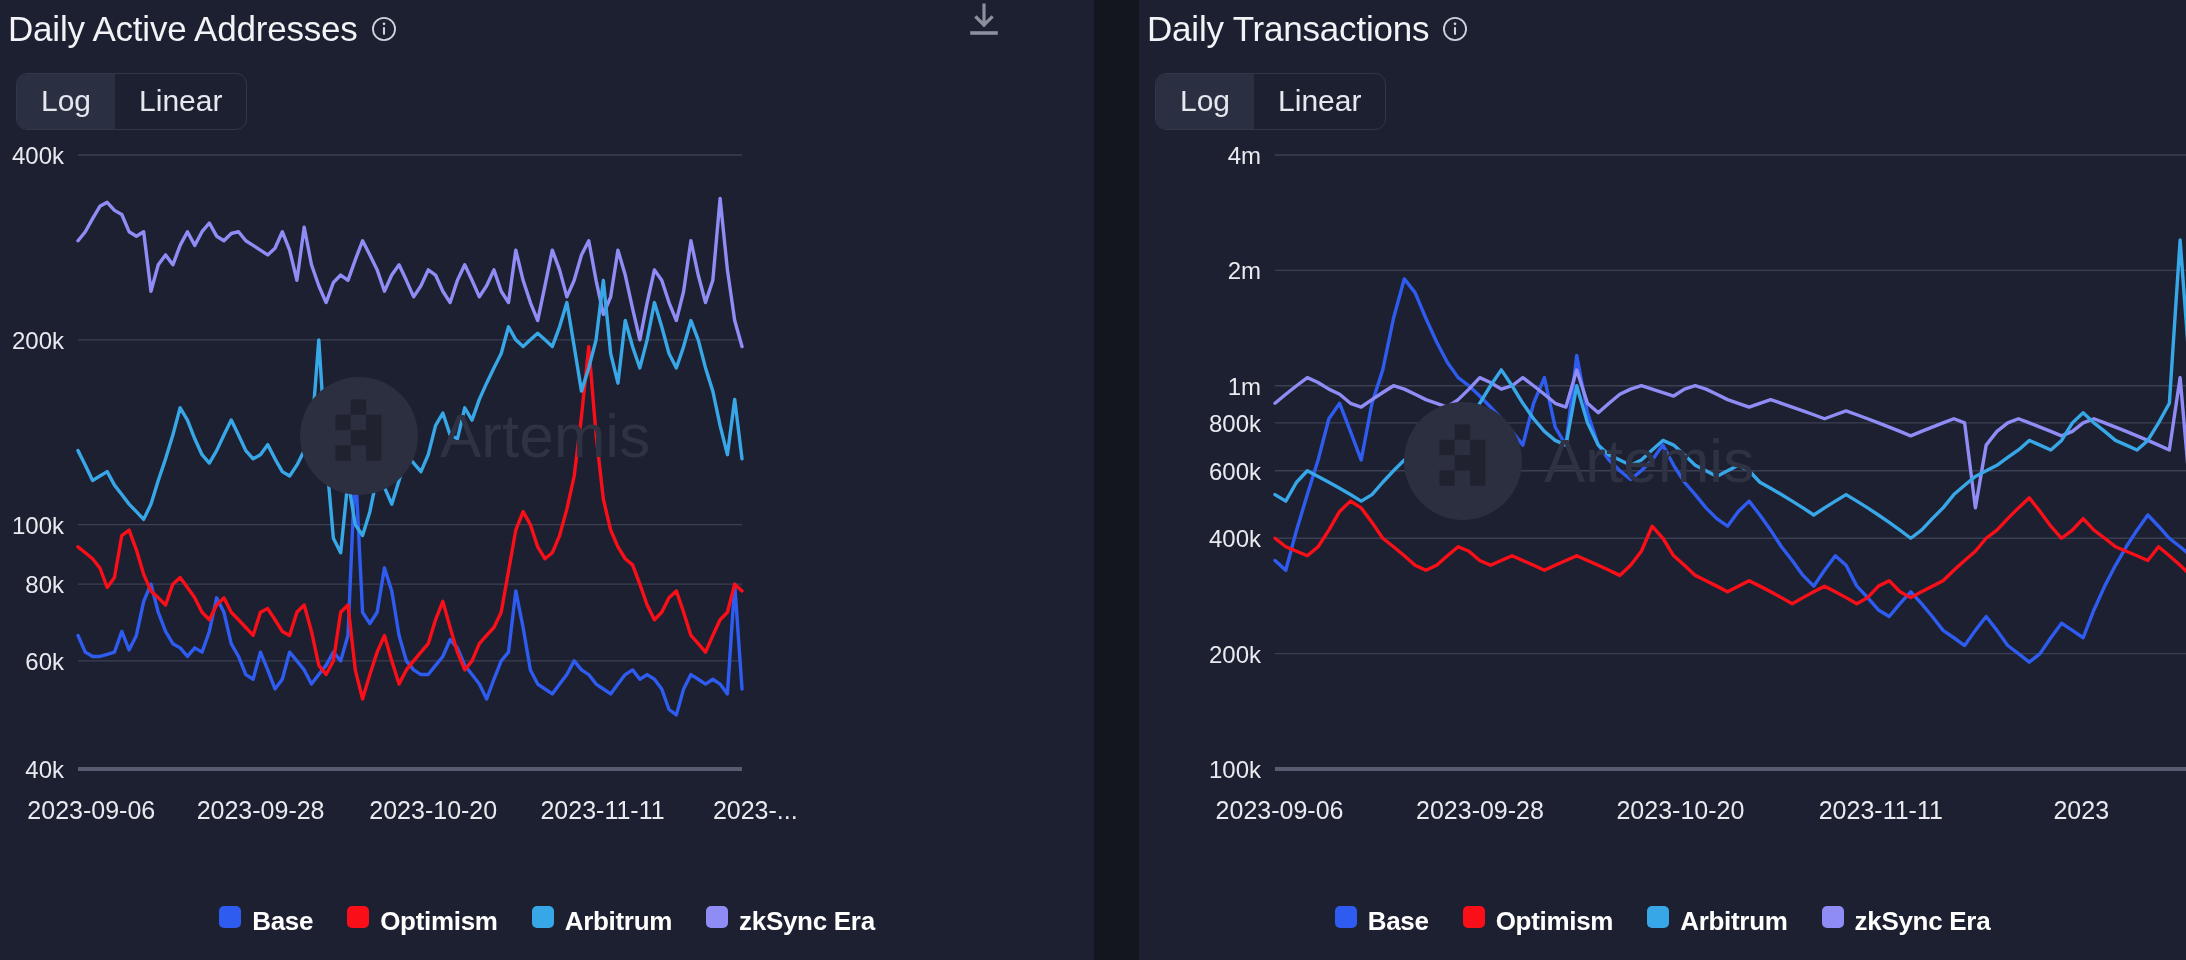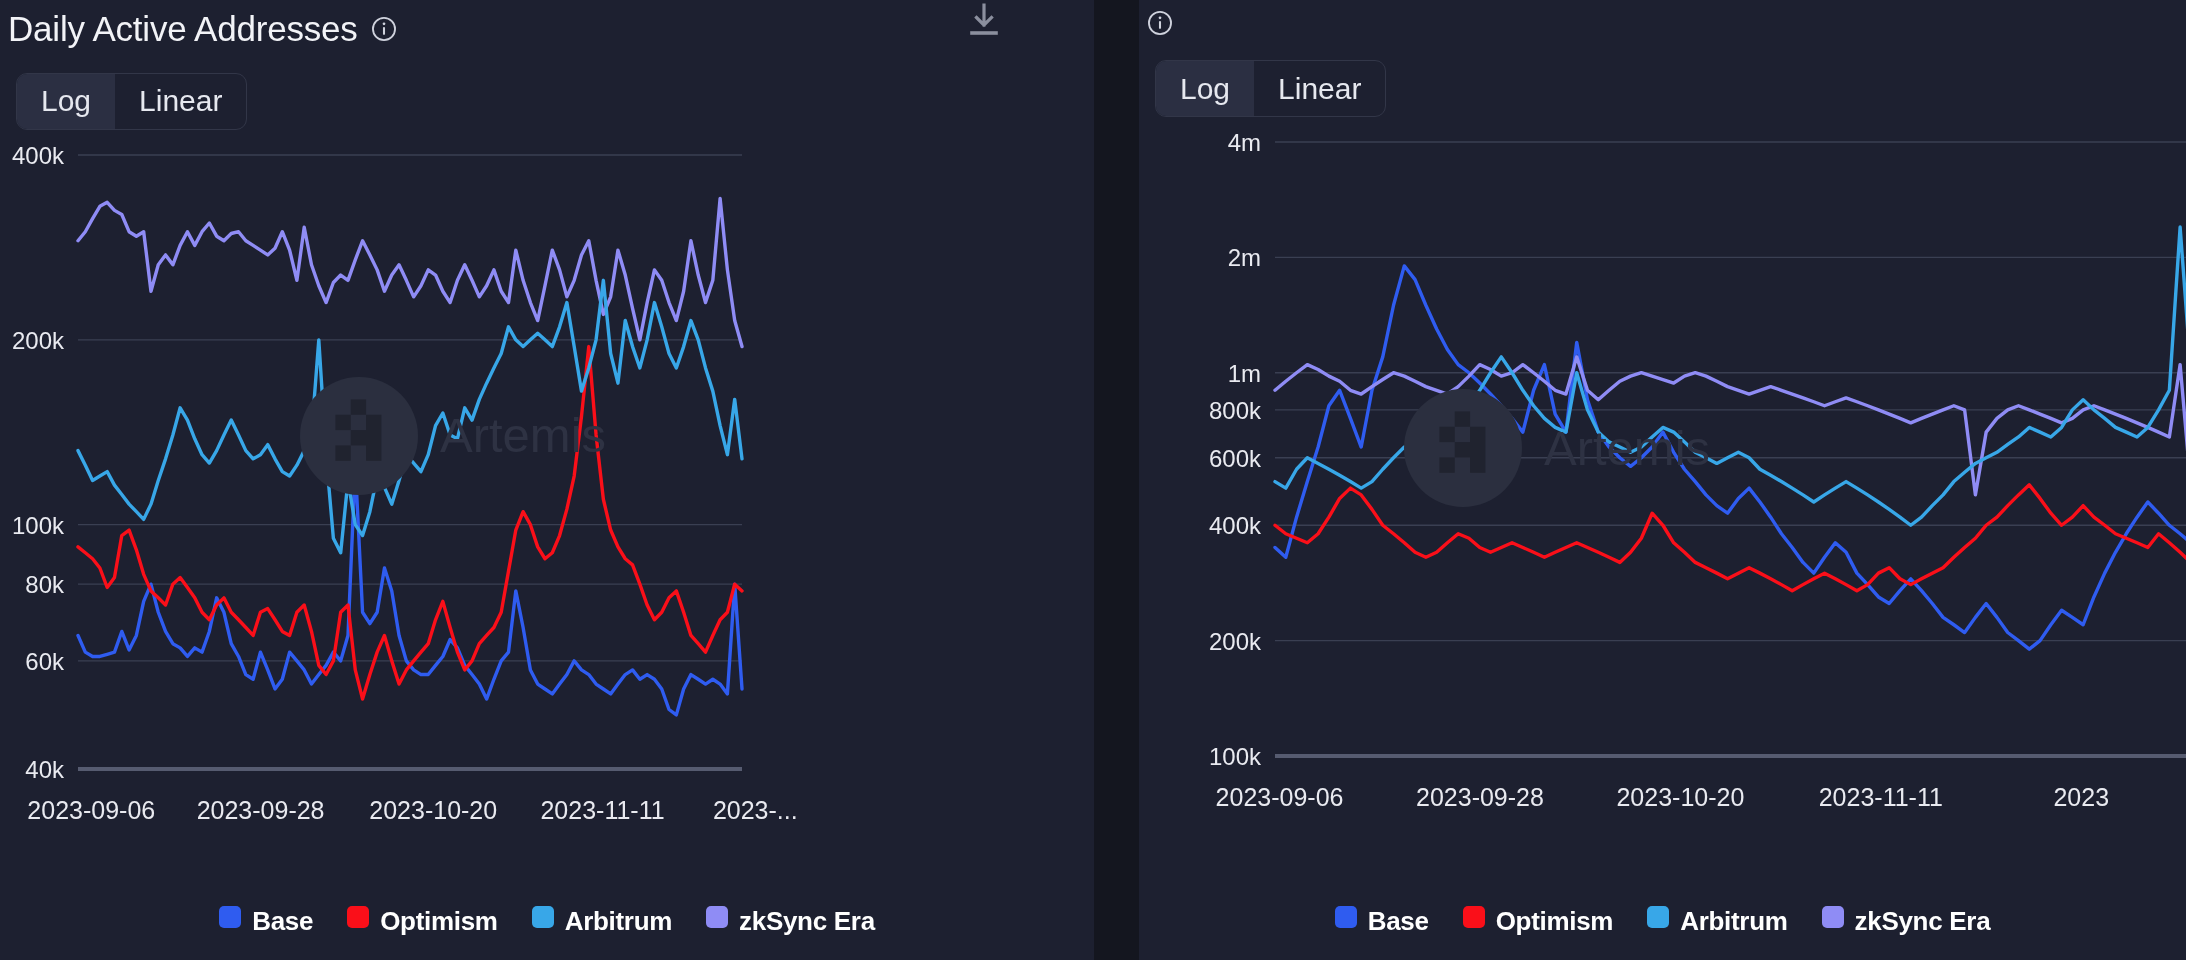--- a/index.html
+++ b/index.html
@@ -61,21 +61,21 @@
     display: flex; align-items: center; gap: 22px;
     opacity: 1;
   }
   .wm-circle {
     width: 118px; height: 118px; border-radius: 50%;
     background: #2b2f3f;
     position: relative; flex: 0 0 auto;
   }
   .wm-logo { position: absolute; inset: 0; }
   .wm-text {
-    font-size: 49px; color: #2e3243; font-weight: 400;
+    font-size: 62px; color: #2e3243; font-weight: 400;
     letter-spacing: 0px; line-height: 1;
   }
 
   .legend {
     position: absolute; bottom: 23px; left: 0; width: 100%;
     display: flex; justify-content: center; align-items: center; gap: 34px;
   }
   .legend-item { display: flex; align-items: flex-start; gap: 11px; cursor: pointer; }
   .legend-swatch { width: 22px; height: 22px; border-radius: 5px; flex:0 0 auto; }
   .legend-label { font-size: 26px; color: #ffffff; font-weight: 700; letter-spacing: -0.3px; }
@@ -169,20 +169,21 @@
           <span class="legend-label">zkSync Era</span>
         </div>
       </div>
   </section>
 
   <div class="gap"></div>
 
   <section class="panel panel-right">
     <div class="panel-head">
       <div class="title-row">
+        <span class="chart-title">Daily Transactions</span>
         <span class="info-icon">
           <svg width="26" height="26" viewBox="0 0 24 24" fill="none">
             <circle cx="12" cy="12" r="10.2" stroke="#cfd2dd" stroke-width="1.7"></circle>
             <circle cx="12" cy="7.2" r="1.25" fill="#cfd2dd"></circle>
             <rect x="11.05" y="10.2" width="1.9" height="7.2" rx="0.9" fill="#cfd2dd"></rect>
           </svg>
         </span>
       </div>
       <div class="toggle">
         <button class="seg active">Log</button>

